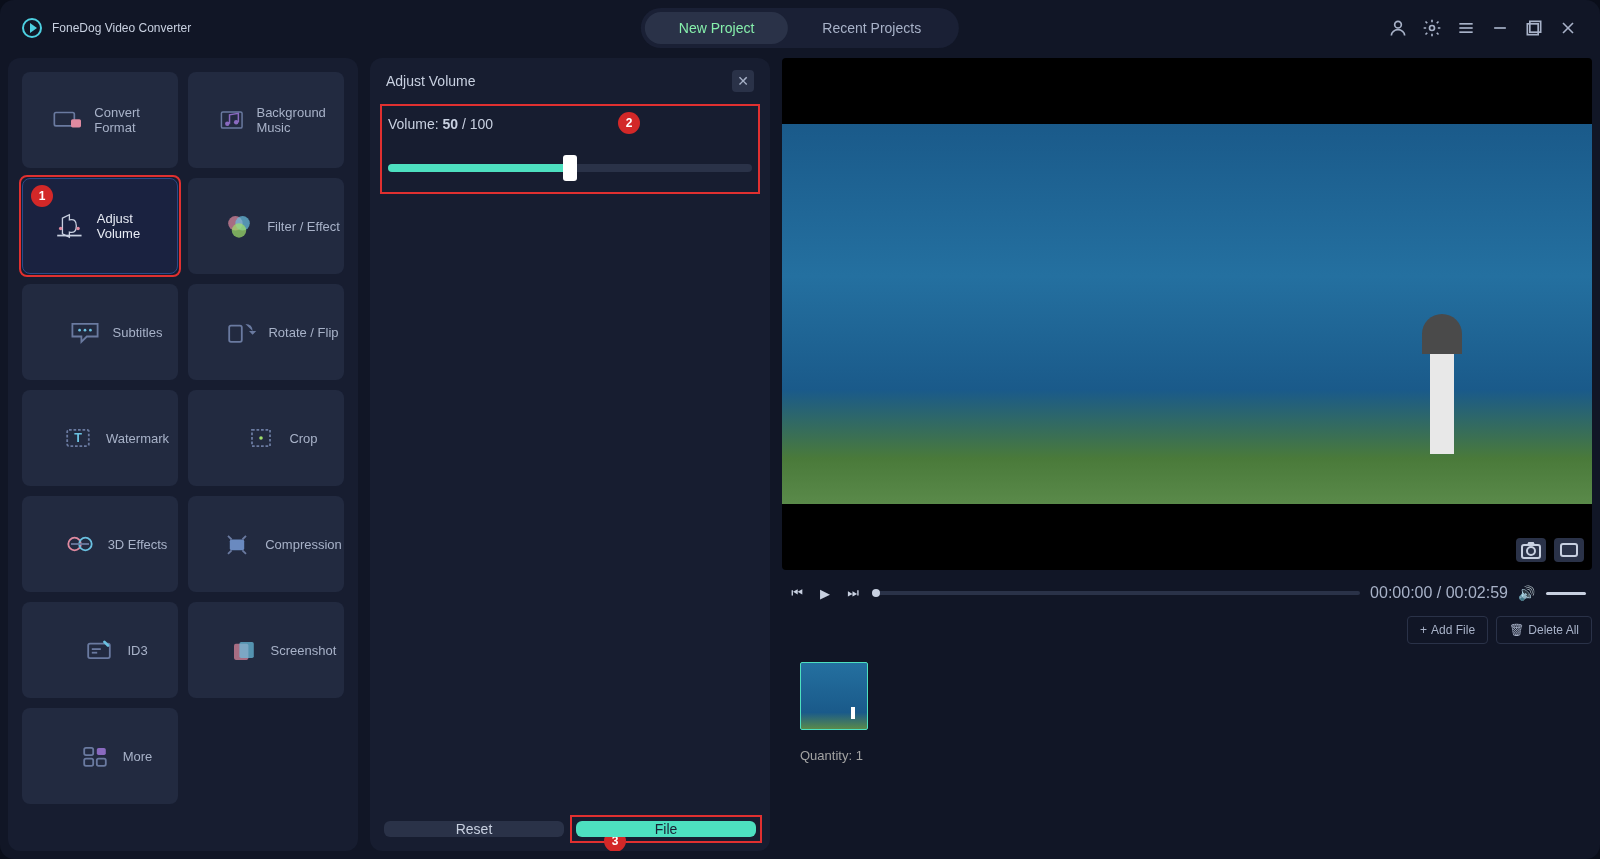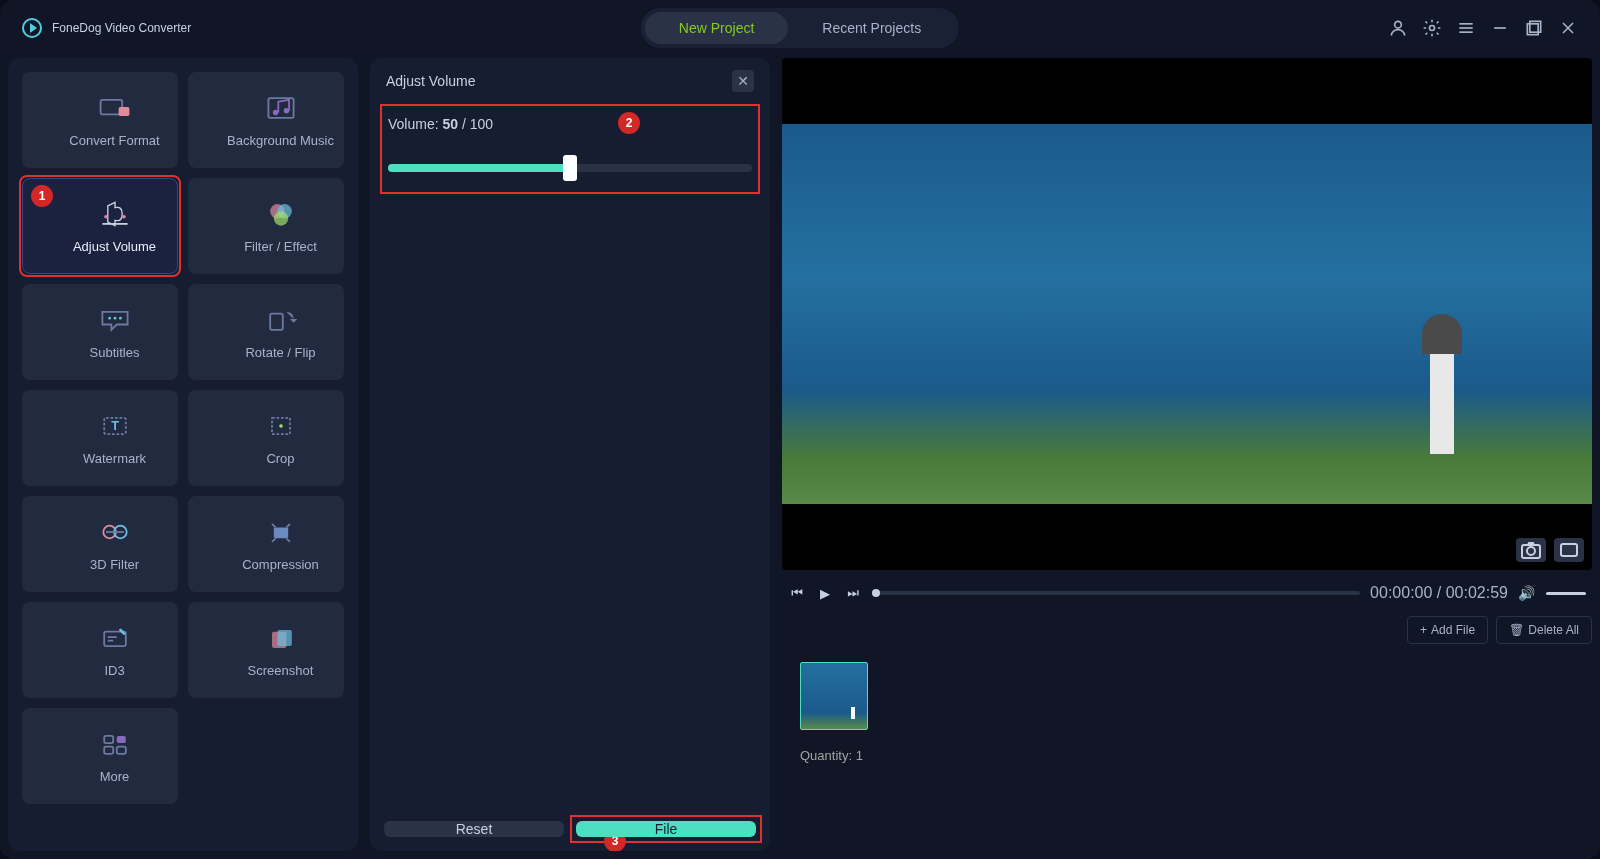--- a/index.html
+++ b/index.html
@@ -4,26 +4,26 @@
   <style>
     * { margin: 0; padding: 0; box-sizing: border-box; font-family: -apple-system, BlinkMacSystemFont, 'Segoe UI', sans-serif; }
     body { background: #0a0e1a; color: #a8b2c8; width: 1600px; height: 859px; overflow: hidden; }
     .window { width: 100%; height: 100%; background: #111626; border-radius: 14px; display: flex; flex-direction: column; padding: 8px; }
     .titlebar { display: flex; align-items: center; height: 40px; padding: 0 14px; }
     .logo { width: 20px; height: 20px; border-radius: 50%; border: 2px solid #4dd0e1; display: flex; align-items: center; justify-content: center; margin-right: 10px; }
     .logo::before { content: ''; border-left: 7px solid #4dd0e1; border-top: 5px solid transparent; border-bottom: 5px solid transparent; margin-left: 2px; }
     .app-title { color: #c8d0e0; font-size: 12px; }
     .tabs { position: absolute; left: 50%; transform: translateX(-50%); display: flex; background: #1a2035; border-radius: 22px; padding: 4px; }
     .tab { padding: 8px 34px; border-radius: 18px; font-size: 14px; cursor: pointer; color: #a8b2c8; }
-    .tab.active { background: #2a3248; color: #84cc16; font-weight: 500; }
+    .tab.active { background: #2a3248; color: #86efac; font-weight: 500; }
     .win-controls { margin-left: auto; display: flex; gap: 14px; align-items: center; }
     .win-btn { width: 20px; height: 20px; display: flex; align-items: center; justify-content: center; color: #a8b2c8; cursor: pointer; }
     .main { flex: 1; display: flex; gap: 12px; margin-top: 10px; overflow: hidden; }
     .sidebar { width: 350px; background: #171d30; border-radius: 12px; padding: 14px; display: grid; grid-template-columns: 1fr 1fr; grid-auto-rows: 96px; gap: 10px; align-content: start; }
-    .tool-tile { background: #222a40; border-radius: 8px; display: flex; flex-direction: column; align-items: center; justify-content: center; gap: 10px; font-size: 13px; color: #a8b2c8; cursor: pointer; position: relative; padding-left: 29px; }
+    .tool-tile { background: #222a40; border-radius: 8px; display: flex; align-items: center; justify-content: center; gap: 10px; font-size: 13px; color: #a8b2c8; cursor: pointer; position: relative; padding-left: 29px; }
     .tool-tile.active { background: #1a2240; border: 1px solid #2a4a8a; color: #e8ecf5; font-weight: 500; }
     .tool-tile .icon { width: 36px; height: 30px; display: flex; align-items: center; justify-content: center; }
     .highlight-box { position: absolute; inset: -4px; border: 2px solid #e03030; border-radius: 8px; pointer-events: none; }
     .badge { position: absolute; width: 22px; height: 22px; background: #d32828; color: #fff; border-radius: 50%; font-size: 12px; display: flex; align-items: center; justify-content: center; font-weight: 600; }
     .center-panel { width: 400px; background: #171d30; border-radius: 12px; display: flex; flex-direction: column; position: relative; }
     .panel-header { display: flex; align-items: center; justify-content: space-between; padding: 12px 16px; }
     .panel-title { font-size: 14px; color: #c8d0e0; }
     .close-btn { width: 22px; height: 22px; background: #2a3248; border-radius: 4px; display: flex; align-items: center; justify-content: center; cursor: pointer; font-size: 14px; }
     .volume-section { margin: 2px 10px; padding: 10px 8px 22px; position: relative; }
     .vol-highlight { position: absolute; inset: -2px 0 0 0; border: 2px solid #e03030; pointer-events: none; }
@@ -198,21 +198,21 @@
         <span>Crop</span>
       </div>
       <div class="tool-tile">
         <div class="icon">
             <svg viewBox="0 0 40 30">
               <circle cx="14" cy="15" r="7" fill="none" stroke="#e08aa0" stroke-width="2"></circle>
               <circle cx="26" cy="15" r="7" fill="none" stroke="#6ac0e0" stroke-width="2"></circle>
               <line x1="10" y1="15" x2="30" y2="15" stroke="#6a7aa0" stroke-width="2"></line>
             </svg>
           </div>
-        <span>3D Filter</span>
+        <span>3D Effects</span>
       </div>
       <div class="tool-tile">
         <div class="icon">
             <svg viewBox="0 0 40 30">
               <rect x="12" y="10" width="16" height="12" rx="2" fill="#6a8ac0"></rect>
               <path d="M10 6 L14 10 M30 6 L26 10 M10 26 L14 22 M30 26 L26 22" stroke="#6a7aa0" stroke-width="2"></path>
             </svg>
           </div>
         <span>Compression</span>
       </div>

